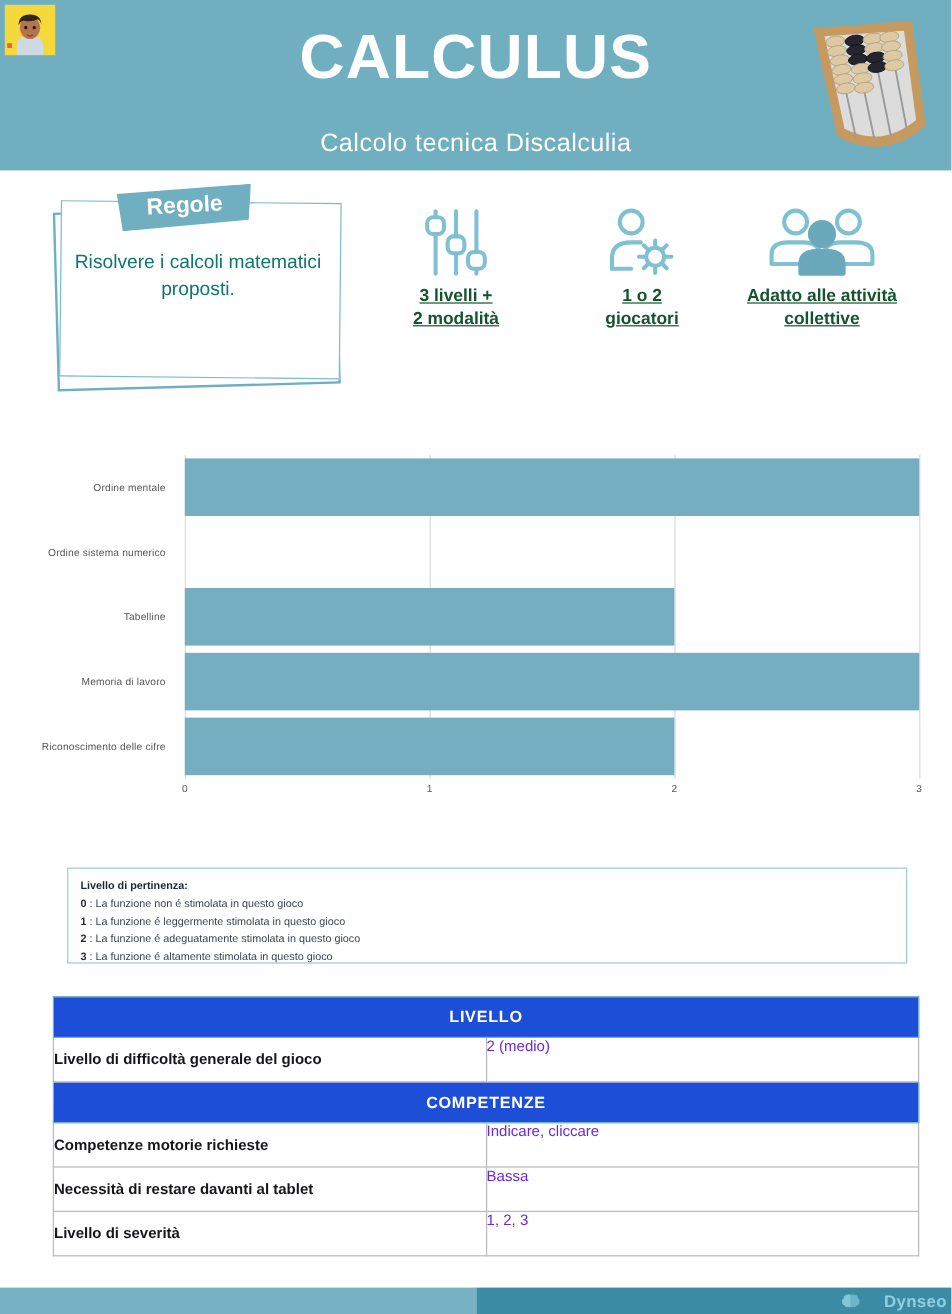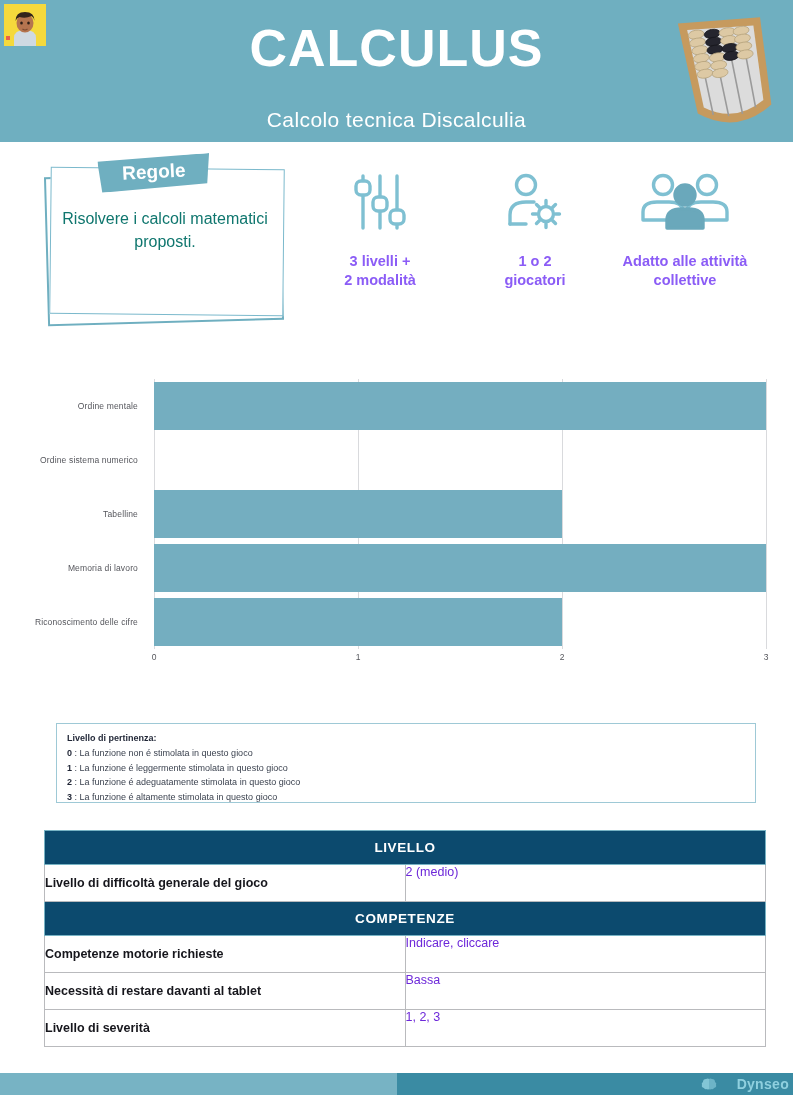--- a/index.html
+++ b/index.html
@@ -117,25 +117,26 @@
     position: absolute;
     text-align: center;
   }
   .feature .ficon {
     height: 62px;
     display: flex;
     align-items: flex-end;
     justify-content: center;
   }
   .feature .flabel {
-    margin-top: 20px;
+    margin-top: 6px;
     font-size: 14.5px;
     font-weight: bold;
-    color: #8b5cf6;
+    color: #14532d;
     line-height: 1.32;
+    text-decoration: underline;
   }
   #feat-0 { left: 10px;  top: 0;  width: 140px; }
   #feat-1 { left: 170px; top: 0;  width: 130px; }
   #feat-2 { left: 290px; top: 0;  width: 190px; }
 
   
   .chart {
     position: absolute;
     left: 0; top: 360px;
     width: 793px; height: 310px;
@@ -219,21 +220,21 @@
     left: 44px; top: 830px;
     width: 722px;
     border-collapse: collapse;
     table-layout: fixed;
   }
   .tbl td, .tbl th {
     border: 1px solid #b9babd;
     padding: 0;
   }
   .sec-head {
-    background: #0c4a6e;
+    background: #1d4ed8;
     color: #ffffff;
     text-align: center;
     font-size: 13.5px;
     font-weight: bold;
     letter-spacing: 0.6px;
     height: 33px;
     border: 1px solid #77b3c4 !important;
   }
   .cell-key {
     width: 300px;

